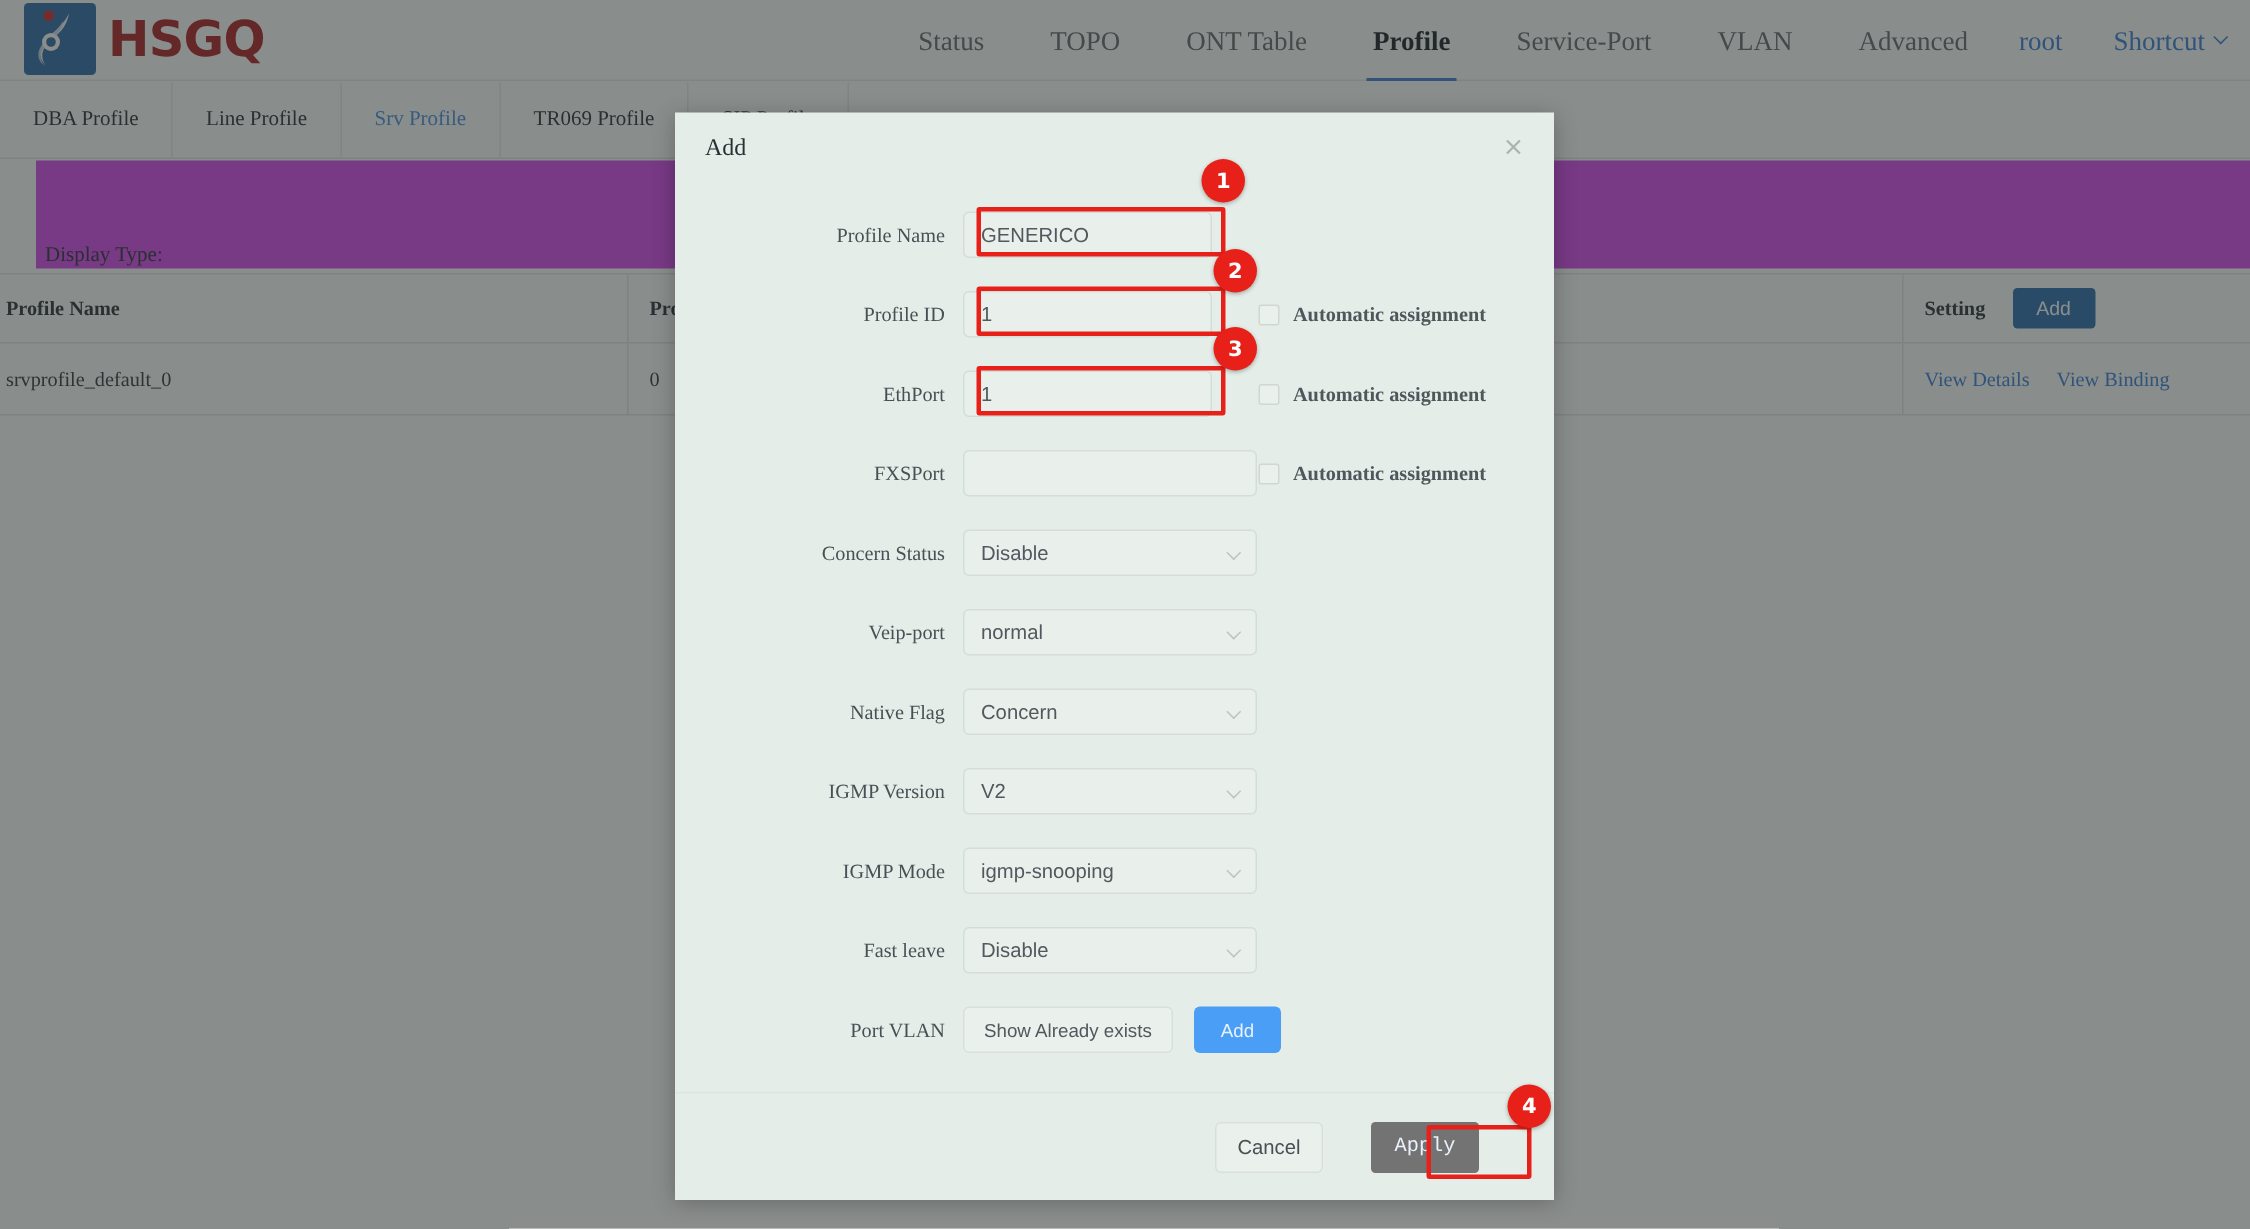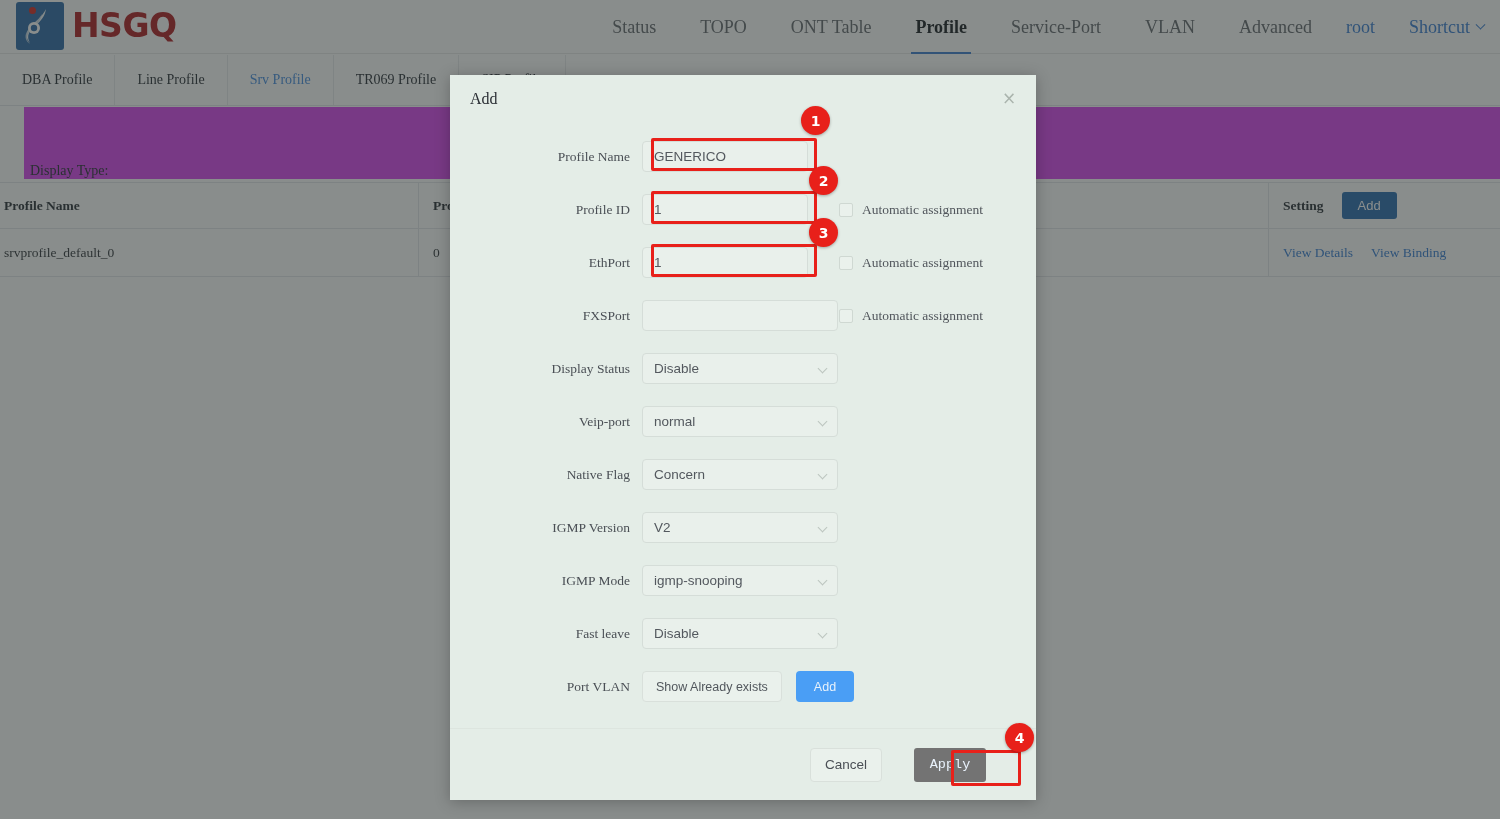--- a/index.html
+++ b/index.html
@@ -210,20 +210,21 @@
   .ctrl .chev {
     position: absolute; right: 11px; top: 11px;
     width: 7px; height: 7px;
     border-right: 1.5px solid #bcc5bf;
     border-bottom: 1.5px solid #bcc5bf;
     transform: rotate(45deg);
   }
   .chk-wrap {
     display: flex; align-items: center; gap: 9px;
     margin-left: 31px;
+    font-weight: bold;
   }
   .chk-box {
     width: 14px; height: 14px;
     border: 1px solid #cfd8d2; border-radius: 2px;
     background: #eaf1ec;
   }
   .chk-label { font-size: 13.5px; color: #51565c; }
 
   .btn-ghost {
     height: 31px;
@@ -427,21 +428,21 @@
       <div class="ctrl wide">
         <span></span>
       </div>
       <div class="chk-wrap" style="margin-left:1px;">
         <span class="chk-box"></span>
         <span class="chk-label">Automatic assignment</span>
       </div>
     </div>
 
     <div class="field">
-      <div class="lbl">Display Status</div>
+      <div class="lbl">Concern Status</div>
       <div class="ctrl wide">
         <span>Disable</span>
         <span class="chev"></span>
       </div>
     </div>
 
     <div class="field">
       <div class="lbl">Veip-port</div>
       <div class="ctrl wide">
         <span>normal</span>

